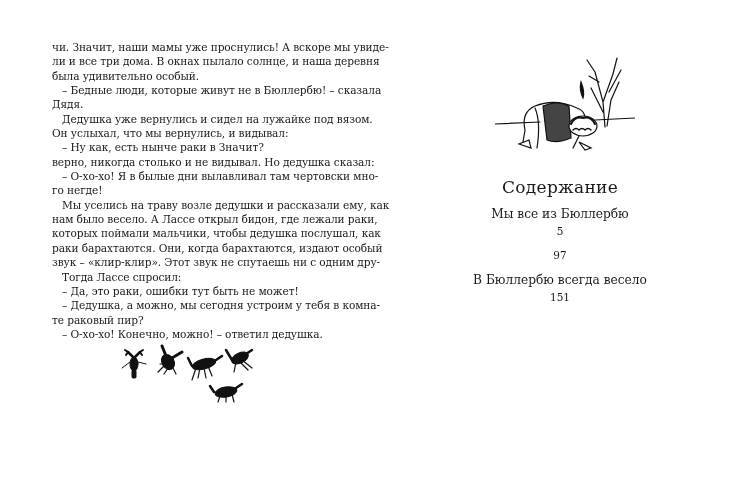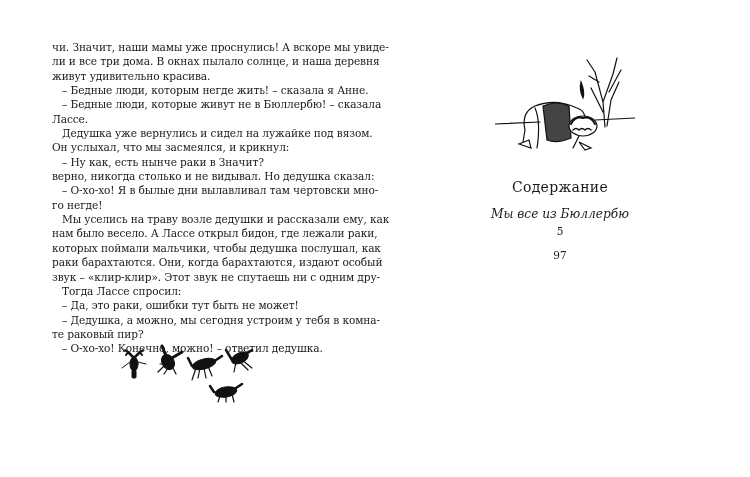--- a/index.html
+++ b/index.html
@@ -12,40 +12,39 @@
     font-family:"DejaVu Serif", serif; font-size:10.6px; line-height:14.35px;
     color:#1a1a1a; letter-spacing:-0.1px;
   }
   .line { white-space:nowrap; display:block; height:14.35px; }
   .line.justify { text-align:justify; text-align-last:justify; }
   .line.indent { padding-left:10px; }
   .crayfish-art { position:absolute; left:112px; top:342px; width:160px; height:62px; }
   .illustration { position:absolute; left:495px; top:52px; width:140px; height:100px; }
   .toc { position:absolute; left:420px; top:172px; width:280px; text-align:center;
          font-family:"DejaVu Serif", serif; color:#1a1a1a; }
-  .toc-title { font-size:14px; letter-spacing:0.3px; height:30px; line-height:30px; margin-bottom:3px; }
+  .toc-title { font-size:17px; letter-spacing:0.3px; height:30px; line-height:30px; margin-bottom:3px; }
   .toc-entry { margin-bottom:6px; }
-  .toc-entry-title { font-size:12.2px; font-style:italic; line-height:18px; height:18px; }
+  .toc-entry-title { font-size:12.2px; line-height:18px; height:18px; }
   .toc-entry-page { font-size:10.5px; line-height:16px; height:18px; }
 </style>
 </head>
 <body>
 
 <div class="spread">
 
   <div class="page-left">
     <div class="text-col" id="text-col">
         <span class="line justify">чи. Значит, наши мамы уже проснулись! А вскоре мы увиде-</span>
         <span class="line justify">ли и все три дома. В окнах пылало солнце, и наша деревня</span>
-        <span class="line">живут удивительно красива.</span>
-        <span class="line indent">– Бедные люди, которым негде жить! – сказала я Анне.</span>
+        <span class="line">была удивительно особый.</span>
         <span class="line indent justify">– Бедные люди, которые живут не в Бюллербю! – сказала</span>
-        <span class="line">Лассе.</span>
+        <span class="line">Дядя.</span>
         <span class="line indent justify">Дедушка уже вернулись и сидел на лужайке под вязом.</span>
-        <span class="line">Он услыхал, что мы засмеялся, и крикнул:</span>
+        <span class="line">Он услыхал, что мы вернулись, и видывал:</span>
         <span class="line indent">– Ну как, есть нынче раки в Значит?</span>
         <span class="line justify">верно, никогда столько и не видывал. Но дедушка сказал:</span>
         <span class="line indent justify">– О-хо-хо! Я в былые дни вылавливал там чертовски мно-</span>
         <span class="line">го негде!</span>
         <span class="line indent justify">Мы уселись на траву возле дедушки и рассказали ему, как</span>
         <span class="line justify">нам было весело. А Лассе открыл бидон, где лежали раки,</span>
         <span class="line justify">которых поймали мальчики, чтобы дедушка послушал, как</span>
         <span class="line justify">раки барахтаются. Они, когда барахтаются, издают особый</span>
         <span class="line justify">звук – «клир-клир». Этот звук не спутаешь ни с одним дру-</span>
         <span class="line indent">Тогда Лассе спросил:</span>
@@ -121,15 +120,19 @@
 
   <div class="toc">
     <div class="toc-title">Содержание</div>
     <div class="toc-entry">
       <div class="toc-entry-title">Мы все из Бюллербю</div>
       <div class="toc-entry-page">5</div>
     </div>
     <div class="toc-entry">
       <div class="toc-entry-page">97</div>
     </div>
+    <div class="toc-entry">
+      <div class="toc-entry-title">В Бюллербю всегда весело</div>
+      <div class="toc-entry-page">151</div>
+    </div>
   </div>
 
 </div>
 
 </body></html>

